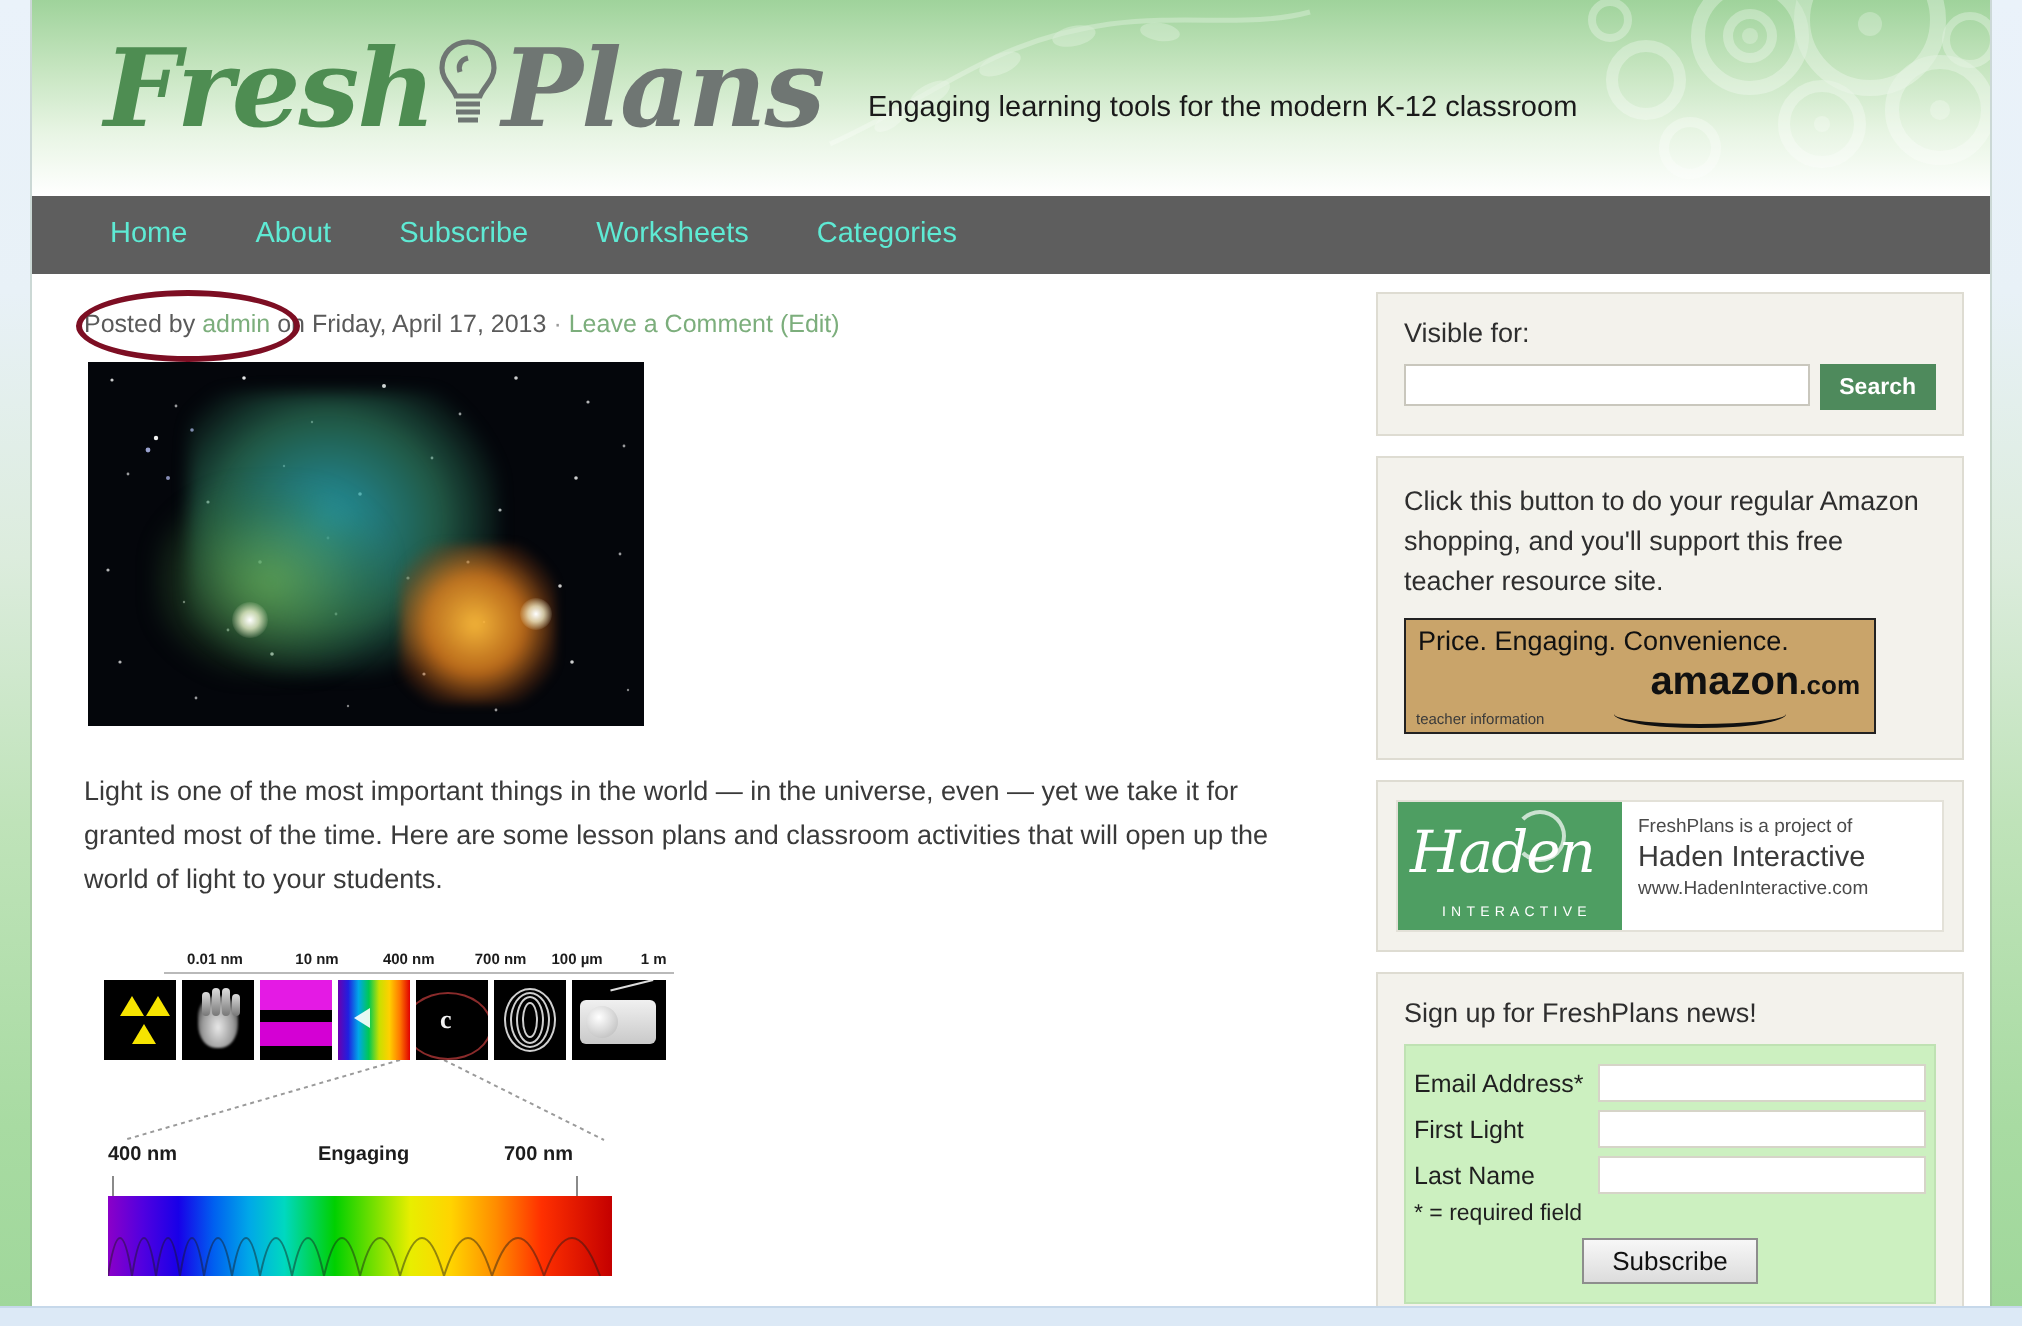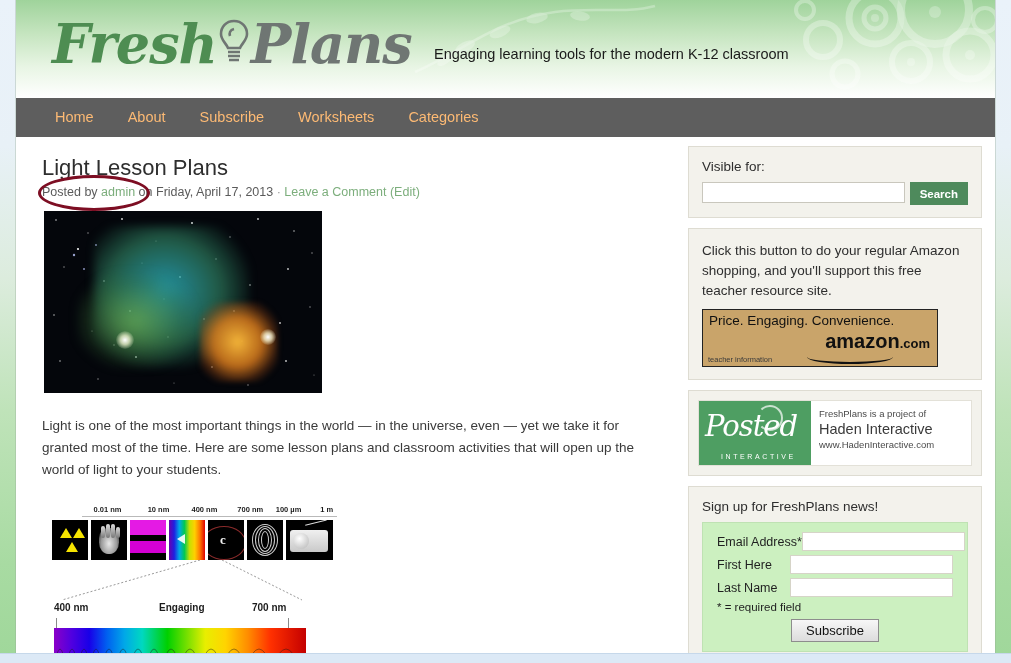--- a/index.html
+++ b/index.html
@@ -56,21 +56,21 @@
     white-space: nowrap;
   }
 
   
   #nav {
     height: 39px; background: #5e5e5e;
     display: flex; align-items: center;
     padding-left: 22px;
   }
   #nav .nav-item {
-    color: #fdba74; font-size: 14.5px;
+    color: #5eead4; font-size: 14.5px;
     padding: 0 17px;
     line-height: 39px; cursor: pointer;
     white-space: nowrap;
   }
 
   
   #body-wrap { display: flex; padding: 0; background: #fff; }
   #content { width: 672px; padding: 18px 0 0 26px; }
   #sidebar { width: 307px; padding: 9px 0 0 0; }
 
@@ -236,21 +236,21 @@
   #haden-logo .hd-swirl {
     position:absolute; right:28px; top:4px; width:26px;height:26px;border:2px solid rgba(255,255,255,.7);
     border-radius:50%; border-left-color:transparent;
   }
   #haden-text { padding: 7px 8px; }
   #haden-text .h1l { font-size: 9.5px; color:#4a4a4a; }
   #haden-text .h2l { font-size: 14.5px; color:#3a3a3a; margin: 2px 0; }
   #haden-text .h3l { font-size: 9.5px; color:#4a4a4a; }
 
   
-  #newsletter-box { background:#ccf0c0; border:1px solid #bfe2b3; padding: 9px 14px; }
+  #newsletter-box { background:#ccf0c0; border:1px solid #bfe2b3; padding: 9px 4px; }
   .nl-row { display:flex; align-items:center; margin-bottom: 4px; }
   .nl-label { font-size: 12.5px; color:#1f1f1f; width: 92px; white-space:nowrap; }
   .nl-input { height: 19px; border: 1px solid #d6d4c8; background:#fff; flex:1; font-size:12px; padding:0 3px;
     font-family:"Liberation Sans", sans-serif;}
   #nl-required { font-size: 11.5px; color:#1f1f1f; margin: 3px 0 6px 0; }
   #nl-subscribe-wrap { text-align: center; }
   #nl-subscribe {
     font-size: 13px; padding: 3px 14px; background: linear-gradient(to bottom,#f7f7f7,#dcdcdc);
     border: 1px solid #8d8d8d; cursor: pointer; font-family:"Liberation Sans", sans-serif; color:#111;
   }
@@ -319,21 +319,20 @@
     <div class="nav-item">About</div>
     <div class="nav-item">Subscribe</div>
     <div class="nav-item">Worksheets</div>
     <div class="nav-item">Categories</div>
   </div>
 
   <div id="body-wrap">
 
     <div id="content">
 
-      <h1 id="post-title">Light Lesson Plans</h1>
 
       <div id="post-meta">
         <div id="annotation-ellipse"></div>
         <span>Posted by</span>
         <a href="#">admin</a>
         <span>on</span>
         <span>Friday, April 17, 2013</span>
         <span class="sep">·</span>
         <a href="#">Leave a Comment (Edit)</a>
       </div>
@@ -487,40 +486,40 @@
           <div class="az-logo"><span>amazon</span><span class="dotcom">.com</span></div>
           <div class="smile"></div>
           <div class="az-privacy">teacher information</div>
         </div>
       </div>
 
       <div class="widget" id="haden-widget">
         <div id="haden-inner">
           <div id="haden-logo">
             <div class="hd-swirl"></div>
-            <div class="hd-script">Posted</div>
+            <div class="hd-script">Haden</div>
             <div class="hd-sub">INTERACTIVE</div>
           </div>
           <div id="haden-text">
             <div class="h1l">FreshPlans is a project of</div>
             <div class="h2l">Haden Interactive</div>
             <div class="h3l">www.HadenInteractive.com</div>
           </div>
         </div>
       </div>
 
       <div class="widget">
         <div class="widget-title">Sign up for FreshPlans news!</div>
         <div id="newsletter-box">
           <div class="nl-row">
             <span class="nl-label">Email Address*</span>
             <input class="nl-input" type="text" style="">
           </div>
           <div class="nl-row">
-            <span class="nl-label">First Here</span>
+            <span class="nl-label">First Light</span>
             <input class="nl-input" type="text" style="">
           </div>
           <div class="nl-row">
             <span class="nl-label">Last Name</span>
             <input class="nl-input" type="text" style="">
           </div>
           <div id="nl-required">* = required field</div>
           <div id="nl-subscribe-wrap">
             <button id="nl-subscribe">Subscribe</button>
           </div>

